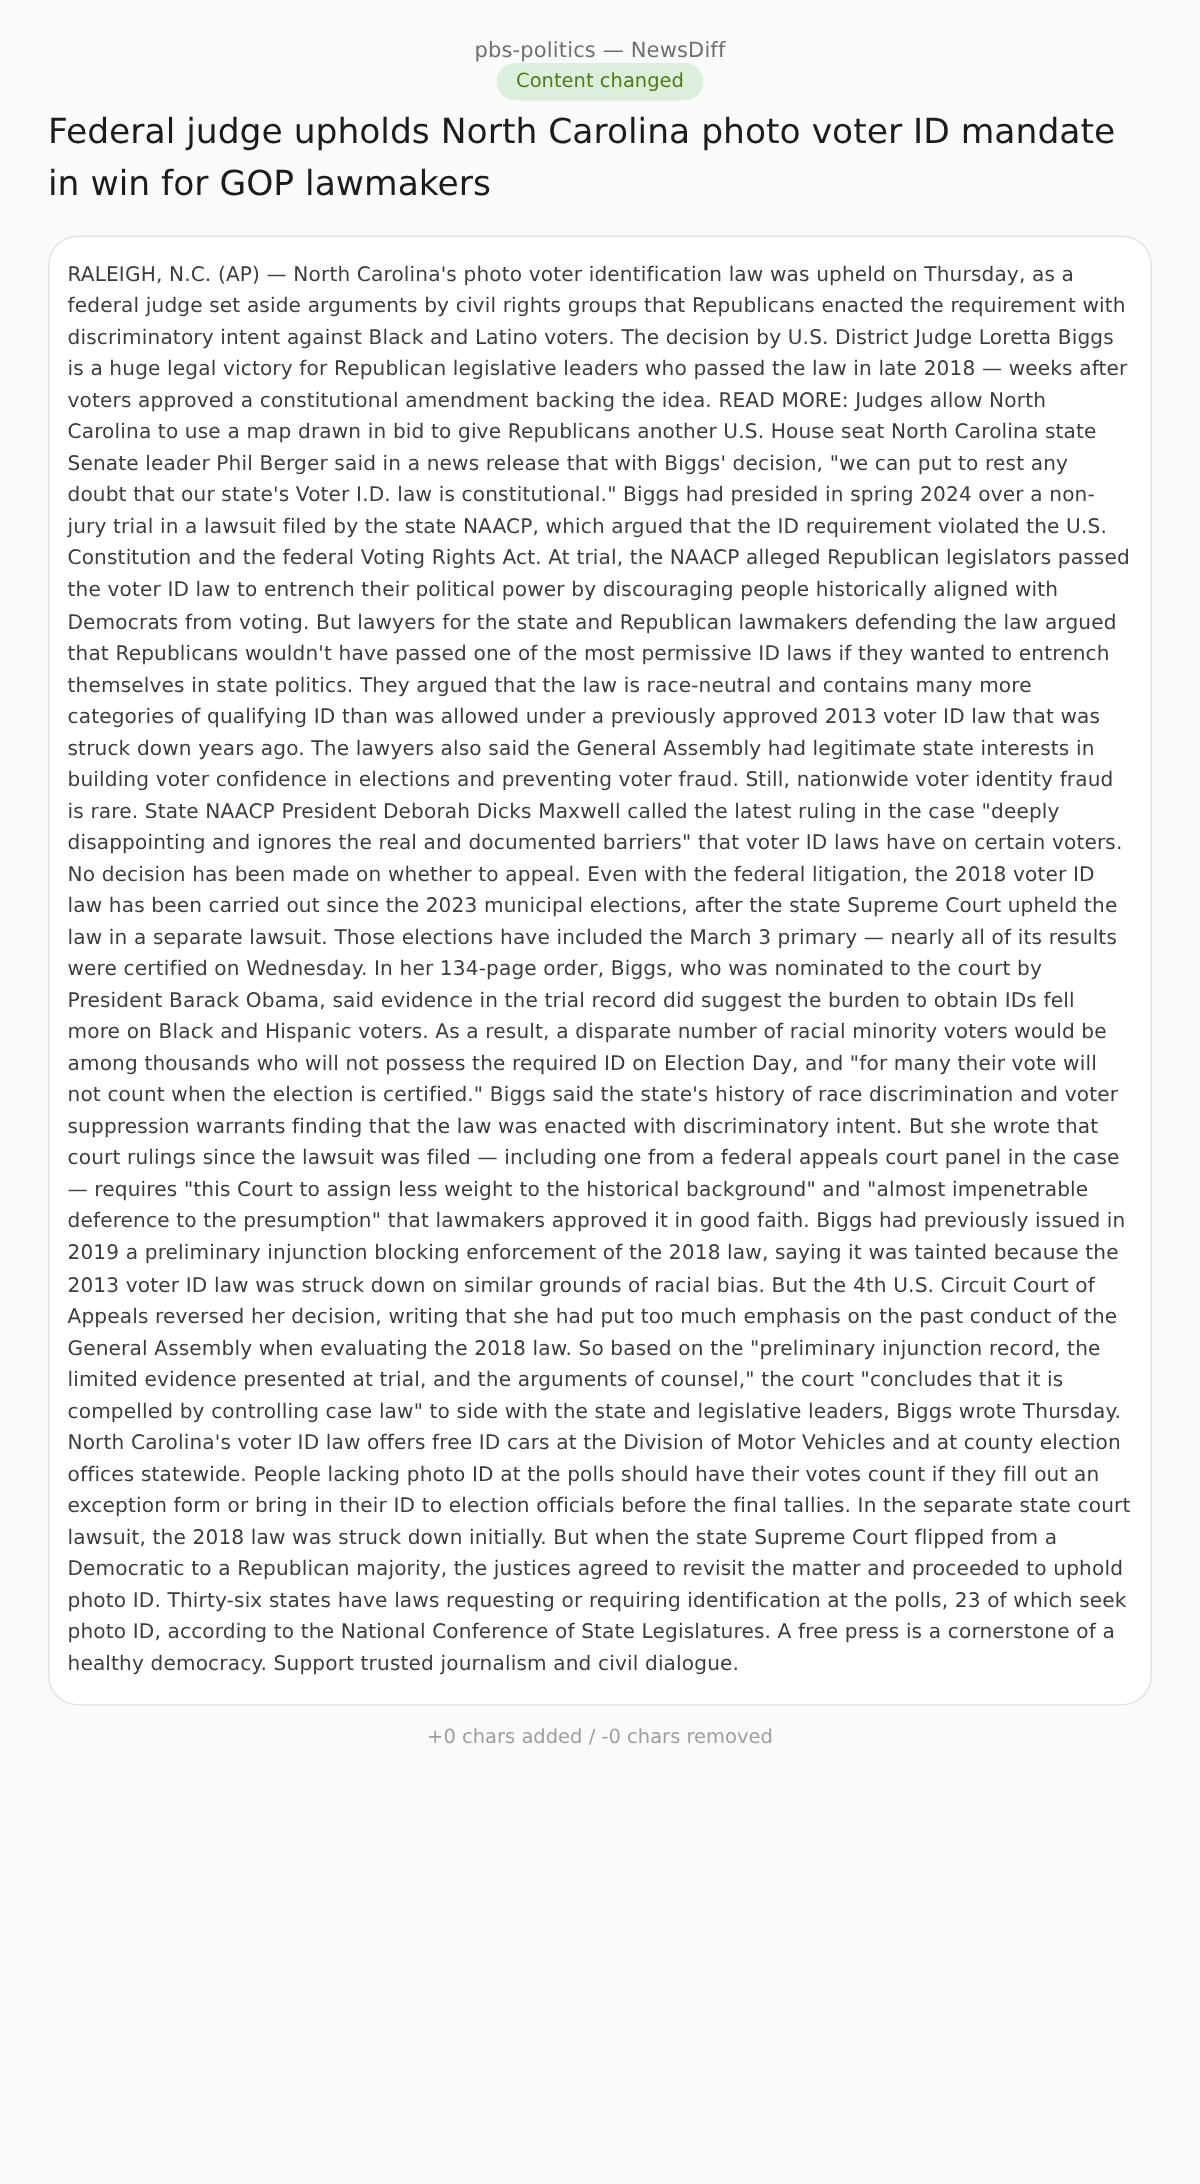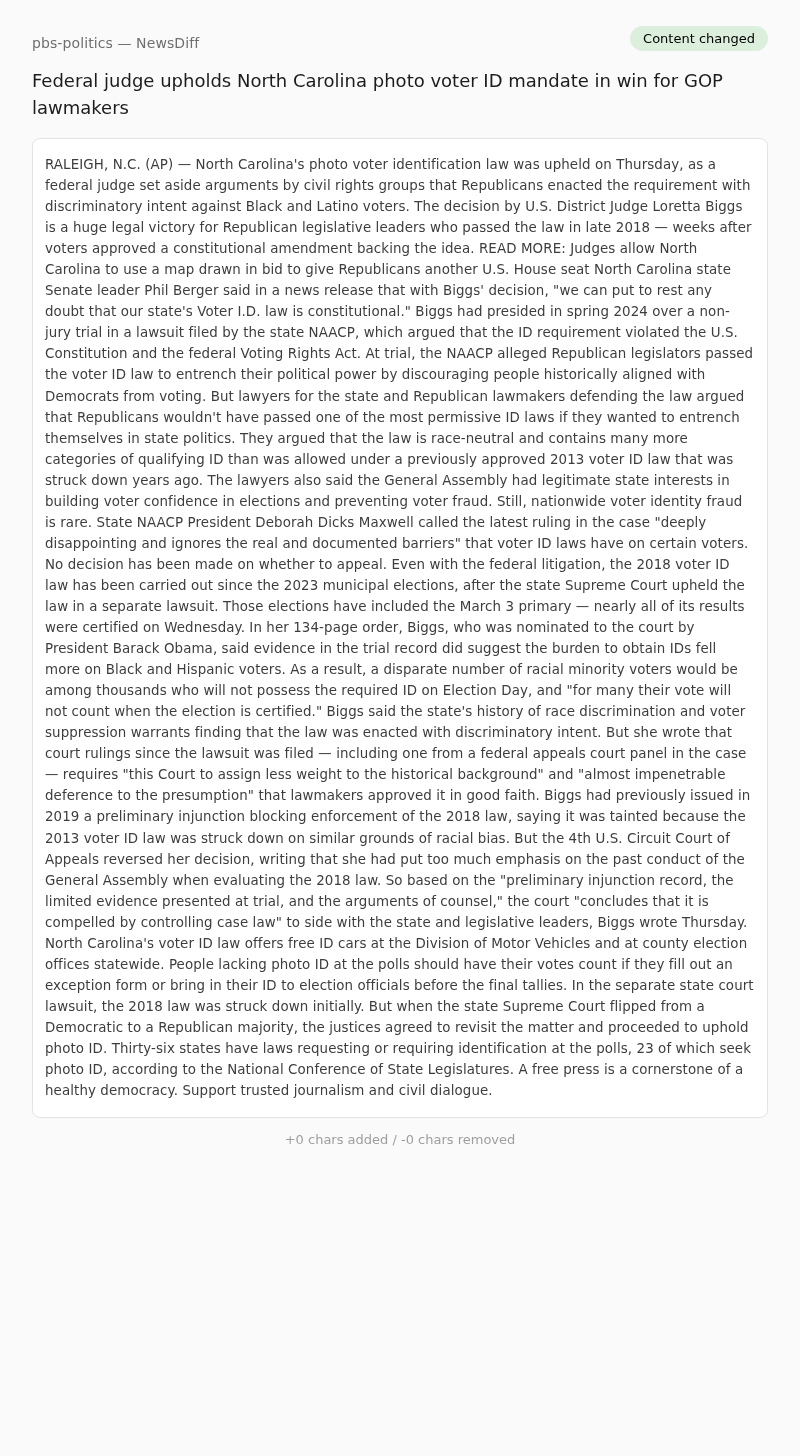--- a/index.html
+++ b/index.html
@@ -11,48 +11,49 @@
     width: 800px;
     min-height: 1456px;
     margin: 0 auto;
   }
   .page {
     padding: 26px 32px;
   }
   .header-row {
     display: flex;
     justify-content: space-between;
-    align-items: flex-end;
-    margin-bottom: 16px;
+    align-items: center;
+    margin-bottom: 4px;
+    flex-direction: column;
   }
   .source-label {
     color: #6f6f6f;
     font-size: 14px;
     letter-spacing: 0.1px;
   }
   .status-badge {
     background: #dcefdd;
-    color: #000000;
+    color: #4d7c0f;
     font-size: 13px;
     padding: 5px 13px;
     border-radius: 999px;
     white-space: nowrap;
   }
   .page-title {
-    font-size: 18px;
+    font-size: 23px;
     font-weight: 400;
     color: #1c1c1c;
     line-height: 1.5;
     margin-bottom: 17px;
     max-width: 720px;
   }
   .article-card {
     background: #ffffff;
     border: 1px solid #e3e3e3;
-    border-radius: 8px;
+    border-radius: 20px;
     padding: 15px 12px 16px 12px;
   }
   .article-body {
     font-size: 13.4px;
     line-height: 1.57;
     color: #3d3d3d;
     letter-spacing: 0.1px;
   }
   .diff-summary {
     margin-top: 14px;

